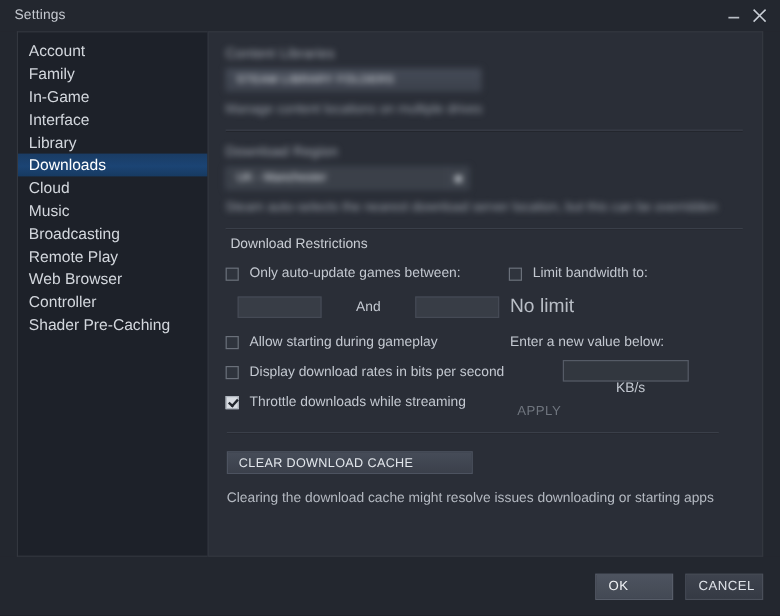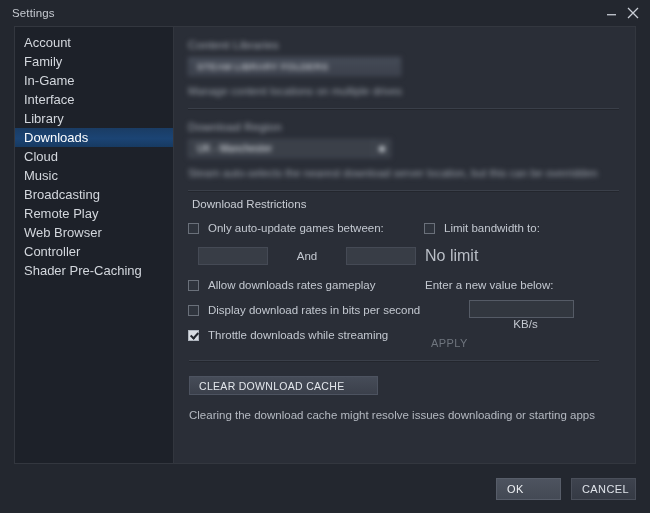--- a/index.html
+++ b/index.html
@@ -268,21 +268,21 @@
 
   .divider2 {
     height: 1px;
     background: #3a3f49;
     border-bottom: 1px solid #23262d;
     width: 410px;
     margin: 6px 0 14px 1px;
   }
 
   .cache-btn {
-    width: 189px;
+    width: 205px;
     height: 19px;
     background: linear-gradient(to bottom, #464c58 0%, #3b404b 100%);
     border: 1px solid #4d5360;
     box-sizing: border-box;
     display: flex;
     align-items: center;
     padding-left: 9px;
     font-size: 10.5px;
     color: #e3e7ec;
     letter-spacing: .3px;
@@ -401,21 +401,21 @@
           </div>
 
           <div class="time-row">
             <span class="time-field"></span>
             <span class="and-text">And</span>
             <span class="time-field"></span>
           </div>
 
           <div class="check-row">
             <span class="cbox"></span>
-            <span class="check-label">Allow downloads rates gameplay</span>
+            <span class="check-label">Allow starting during gameplay</span>
           </div>
 
           <div class="check-row">
             <span class="cbox"></span>
             <span class="check-label">Display download rates in bits per second</span>
           </div>
 
           <div class="check-row">
             <span class="cbox checked"></span>
             <span class="check-label">Throttle downloads while streaming</span>

